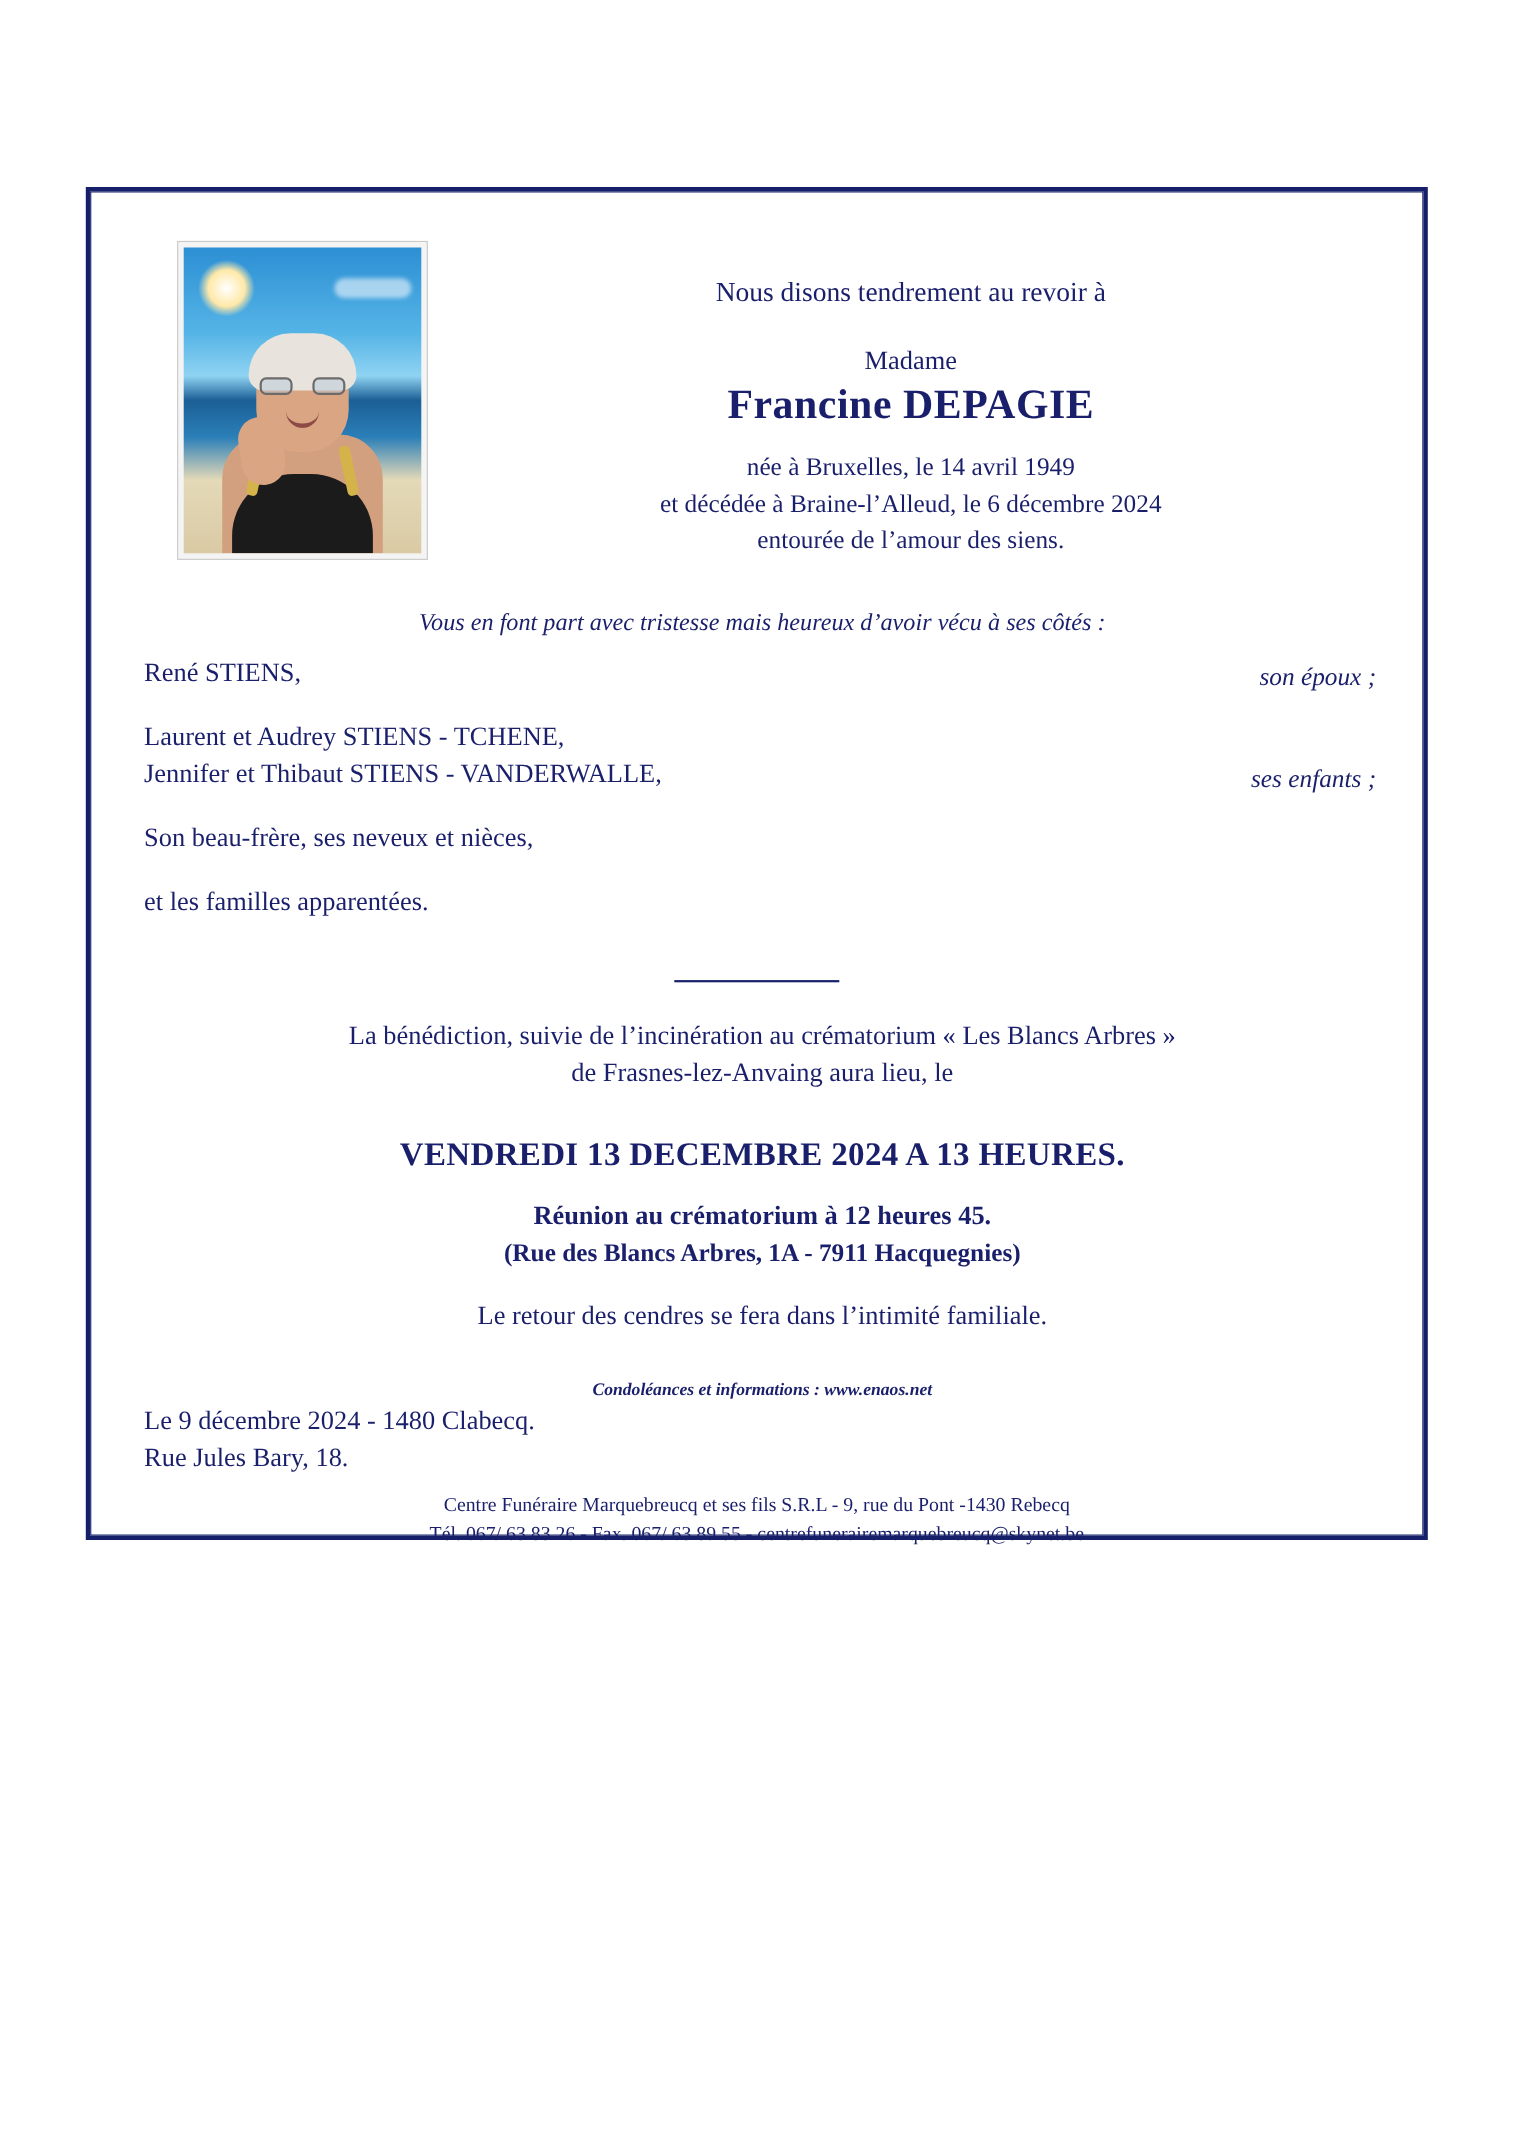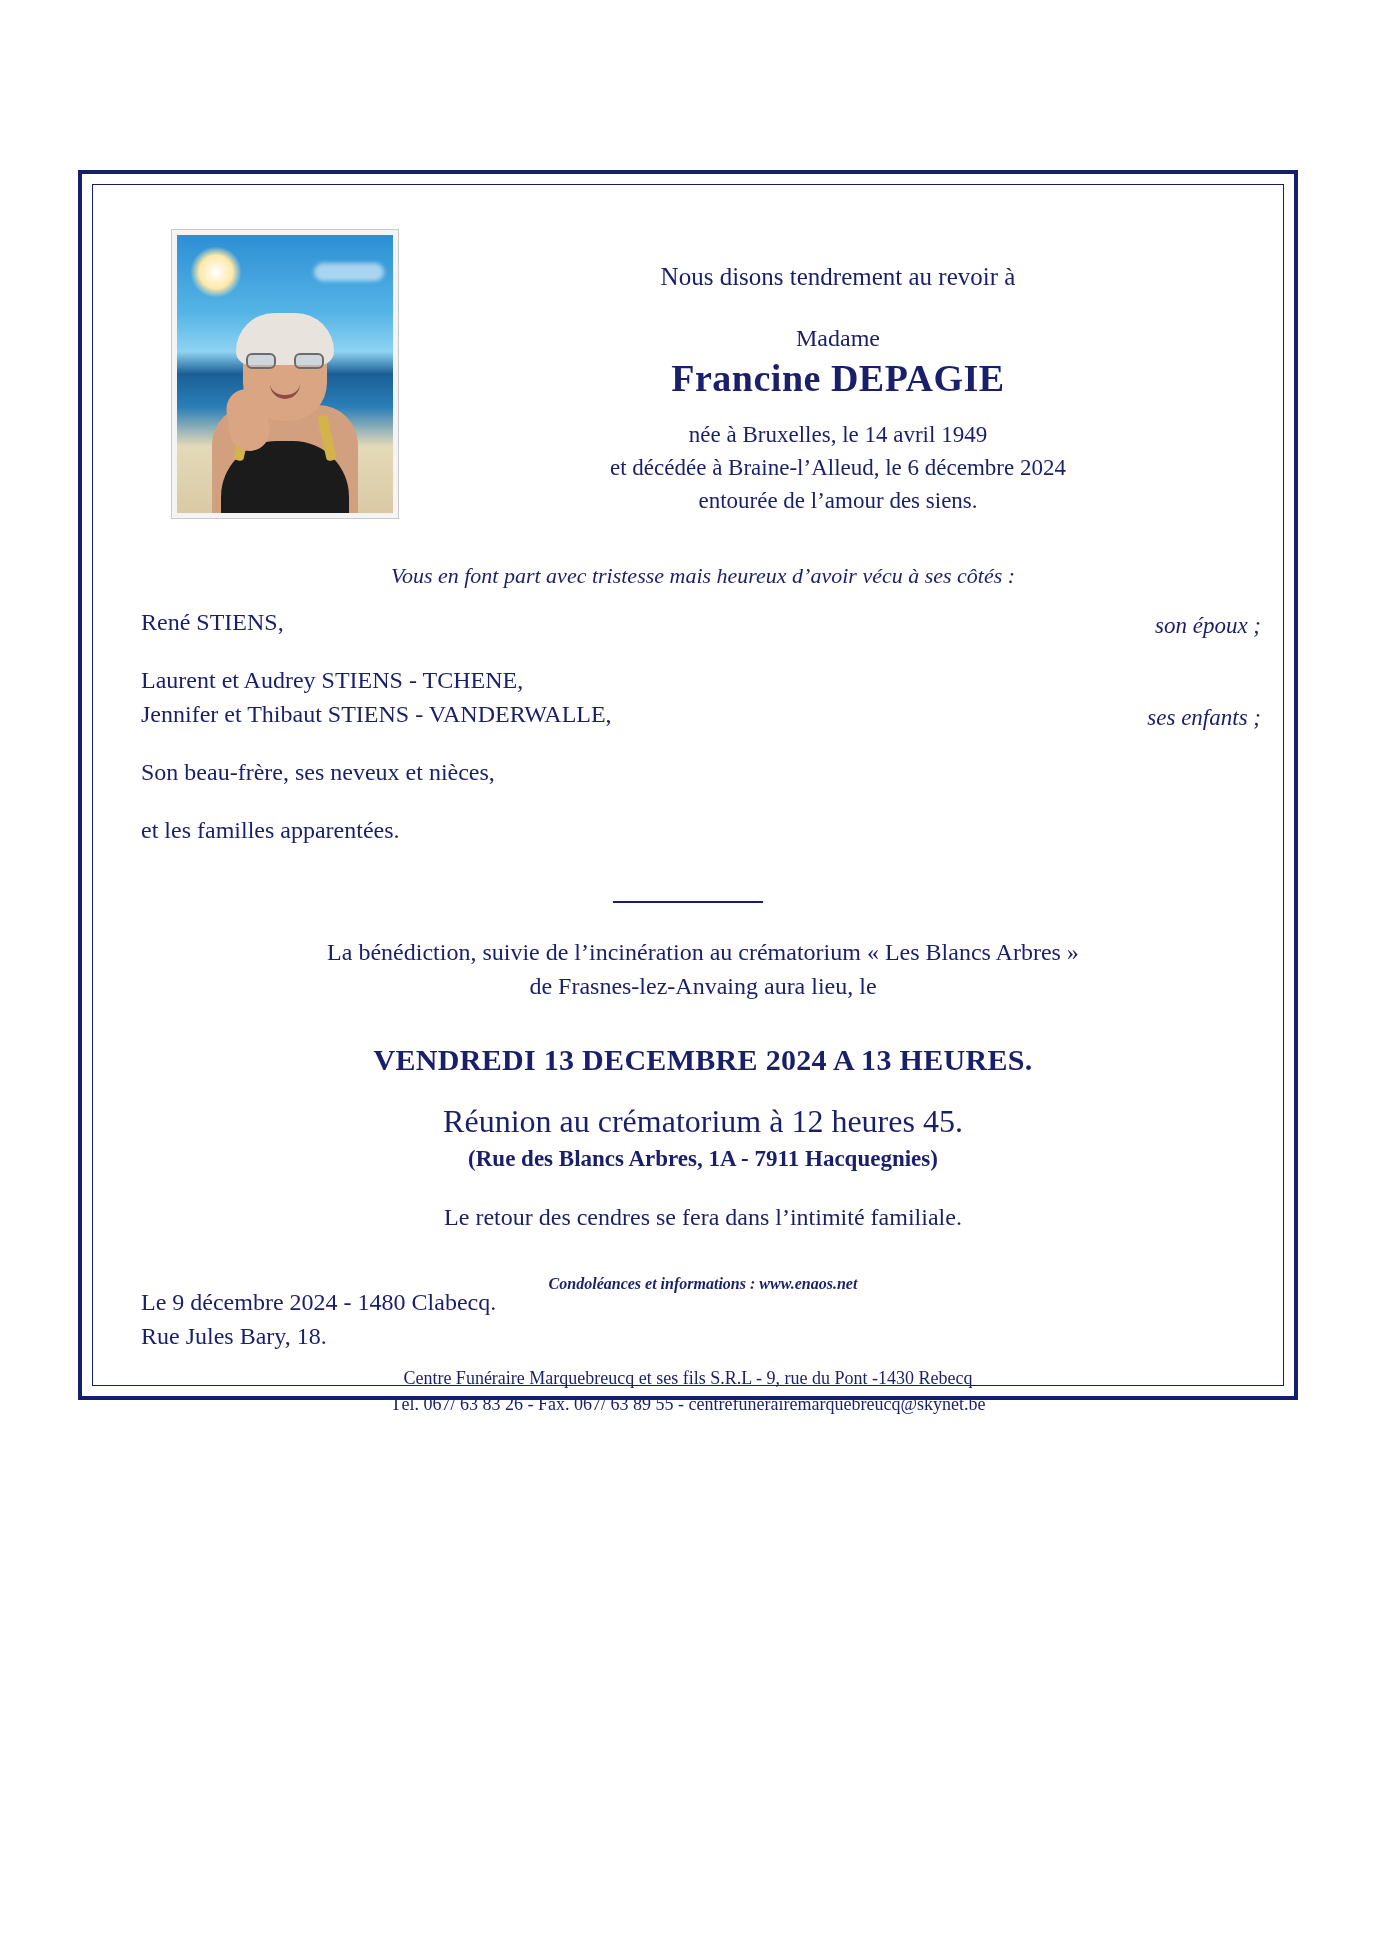--- a/index.html
+++ b/index.html
@@ -18,21 +18,20 @@
 
   .card {
     position: absolute;
     left: 78px;
     top: 170px;
     width: 1220px;
     height: 1230px;
     border: 4px solid #16206a;
     background: #ffffff;
     box-sizing: border-box;
-    padding: 10px;
   }
   .card-inner {
     border: 1px solid #16206a;
     width: 100%;
     height: 100%;
     box-sizing: border-box;
     position: relative;
   }
 
   
@@ -257,22 +256,22 @@
     line-height: 34px;
   }
   .cer-date {
     font-size: 30px;
     font-weight: bold;
     margin-top: 40px;
     margin-bottom: 26px;
     letter-spacing: 0.3px;
   }
   .cer-meet {
-    font-size: 32px;
-    font-weight: normal;
+    font-size: 24px;
+    font-weight: bold;
   }
   .cer-addr {
     font-size: 23px;
     font-weight: bold;
     margin-top: 6px;
   }
   .cer-return {
     font-size: 24px;
     margin-top: 32px;
   }

